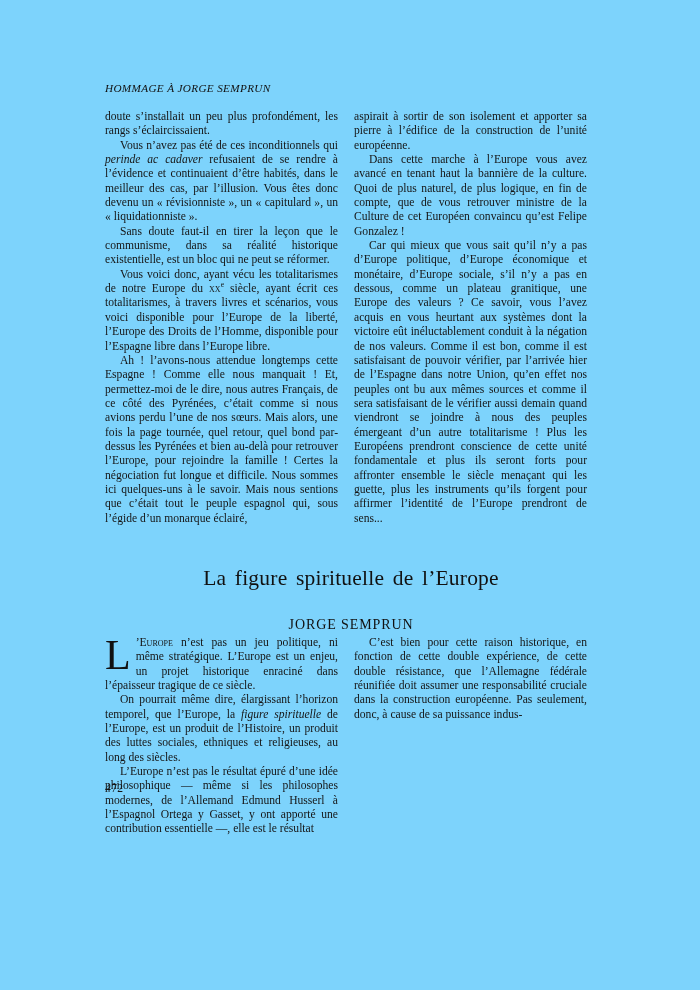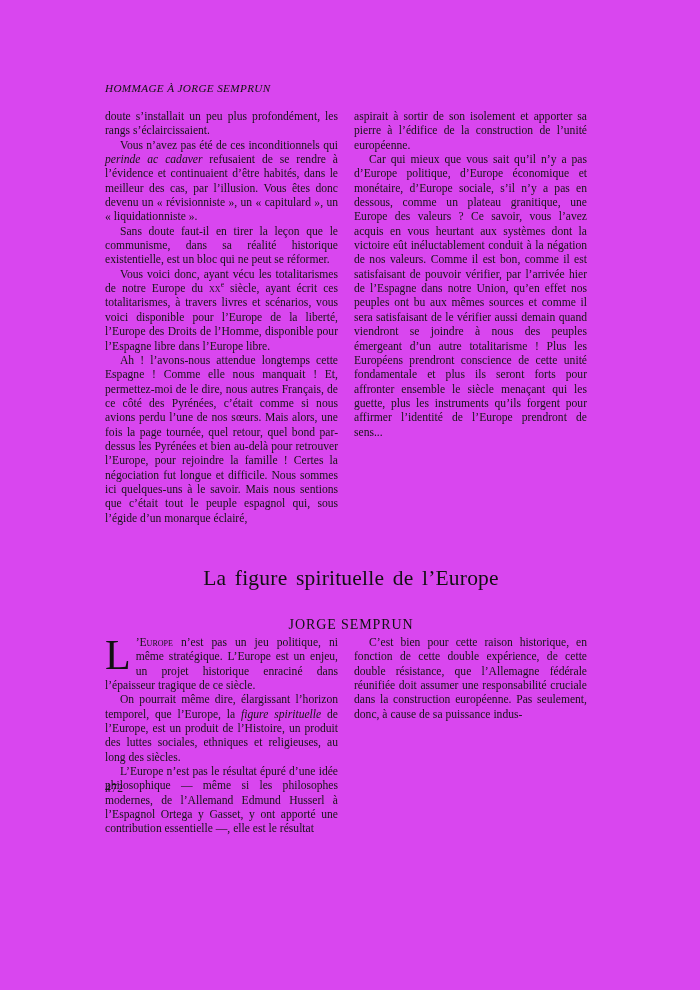--- a/index.html
+++ b/index.html
@@ -12,21 +12,21 @@
     height: 990px;
     font-family: "Liberation Serif", "DejaVu Serif", serif;
     color: #1a1a1a;
     -webkit-font-smoothing: antialiased;
   }
 
   .page {
     position: relative;
     width: 700px;
     height: 990px;
-    background: #d946ef;
+    background: #7dd3fc;
     overflow: hidden;
   }
 
   
   .running-head {
     position: absolute;
     left: 105px;
     top: 82px;
     width: 490px;
     font-style: italic;
@@ -147,20 +147,21 @@
     <div class="cols">
       <div class="col">
         <p class="body noindent">doute s’installait un peu plus profondément, les rangs s’éclaircissaient.</p>
         <p class="body">Vous n’avez pas été de ces inconditionnels qui <i>perinde ac cadaver</i> refusaient de se rendre à l’évidence et continuaient d’être habités, dans le meilleur des cas, par l’illusion. Vous êtes donc devenu un « révisionniste », un « capitulard », un « liquidationniste ».</p>
         <p class="body">Sans doute faut-il en tirer la leçon que le communisme, dans sa réalité historique existentielle, est un bloc qui ne peut se réformer.</p>
         <p class="body">Vous voici donc, ayant vécu les totalitarismes de notre Europe du <span class="scx">xx</span><sup class="ord">e</sup> siècle, ayant écrit ces totalitarismes, à travers livres et scénarios, vous voici disponible pour l’Europe de la liberté, l’Europe des Droits de l’Homme, disponible pour l’Espagne libre dans l’Europe libre.</p>
         <p class="body">Ah ! l’avons-nous attendue longtemps cette Espagne ! Comme elle nous manquait ! Et, permettez-moi de le dire, nous autres Français, de ce côté des Pyrénées, c’était comme si nous avions perdu l’une de nos sœurs. Mais alors, une fois la page tournée, quel retour, quel bond par-dessus les Pyrénées et bien au-delà pour retrouver l’Europe, pour rejoindre la famille ! Certes la négociation fut longue et difficile. Nous sommes ici quelques-uns à le savoir. Mais nous sentions que c’était tout le peuple espagnol qui, sous l’égide d’un monarque éclairé,</p>
       </div>
       <div class="col">
         <p class="body noindent">aspirait à sortir de son isolement et apporter sa pierre à l’édifice de la construction de l’unité européenne.</p>
+        <p class="body">Dans cette marche à l’Europe vous avez avancé en tenant haut la bannière de la culture. Quoi de plus naturel, de plus logique, en fin de compte, que de vous retrouver ministre de la Culture de cet Européen convaincu qu’est Felipe Gonzalez !</p>
         <p class="body">Car qui mieux que vous sait qu’il n’y a pas d’Europe politique, d’Europe économique et monétaire, d’Europe sociale, s’il n’y a pas en dessous, comme un plateau granitique, une Europe des valeurs ? Ce savoir, vous l’avez acquis en vous heurtant aux systèmes dont la victoire eût inéluctablement conduit à la négation de nos valeurs. Comme il est bon, comme il est satisfaisant de pouvoir vérifier, par l’arrivée hier de l’Espagne dans notre Union, qu’en effet nos peuples ont bu aux mêmes sources et comme il sera satisfaisant de le vérifier aussi demain quand viendront se joindre à nous des peuples émergeant d’un autre totalitarisme ! Plus les Européens prendront conscience de cette unité fondamentale et plus ils seront forts pour affronter ensemble le siècle menaçant qui les guette, plus les instruments qu’ils forgent pour affirmer l’identité de l’Europe prendront de sens...</p>
       </div>
     </div>
   </div>
 
   <div class="article-head">
     <h1 class="article-title">La figure spirituelle de l’Europe</h1>
     <div class="article-author">JORGE SEMPRUN</div>
   </div>
 

